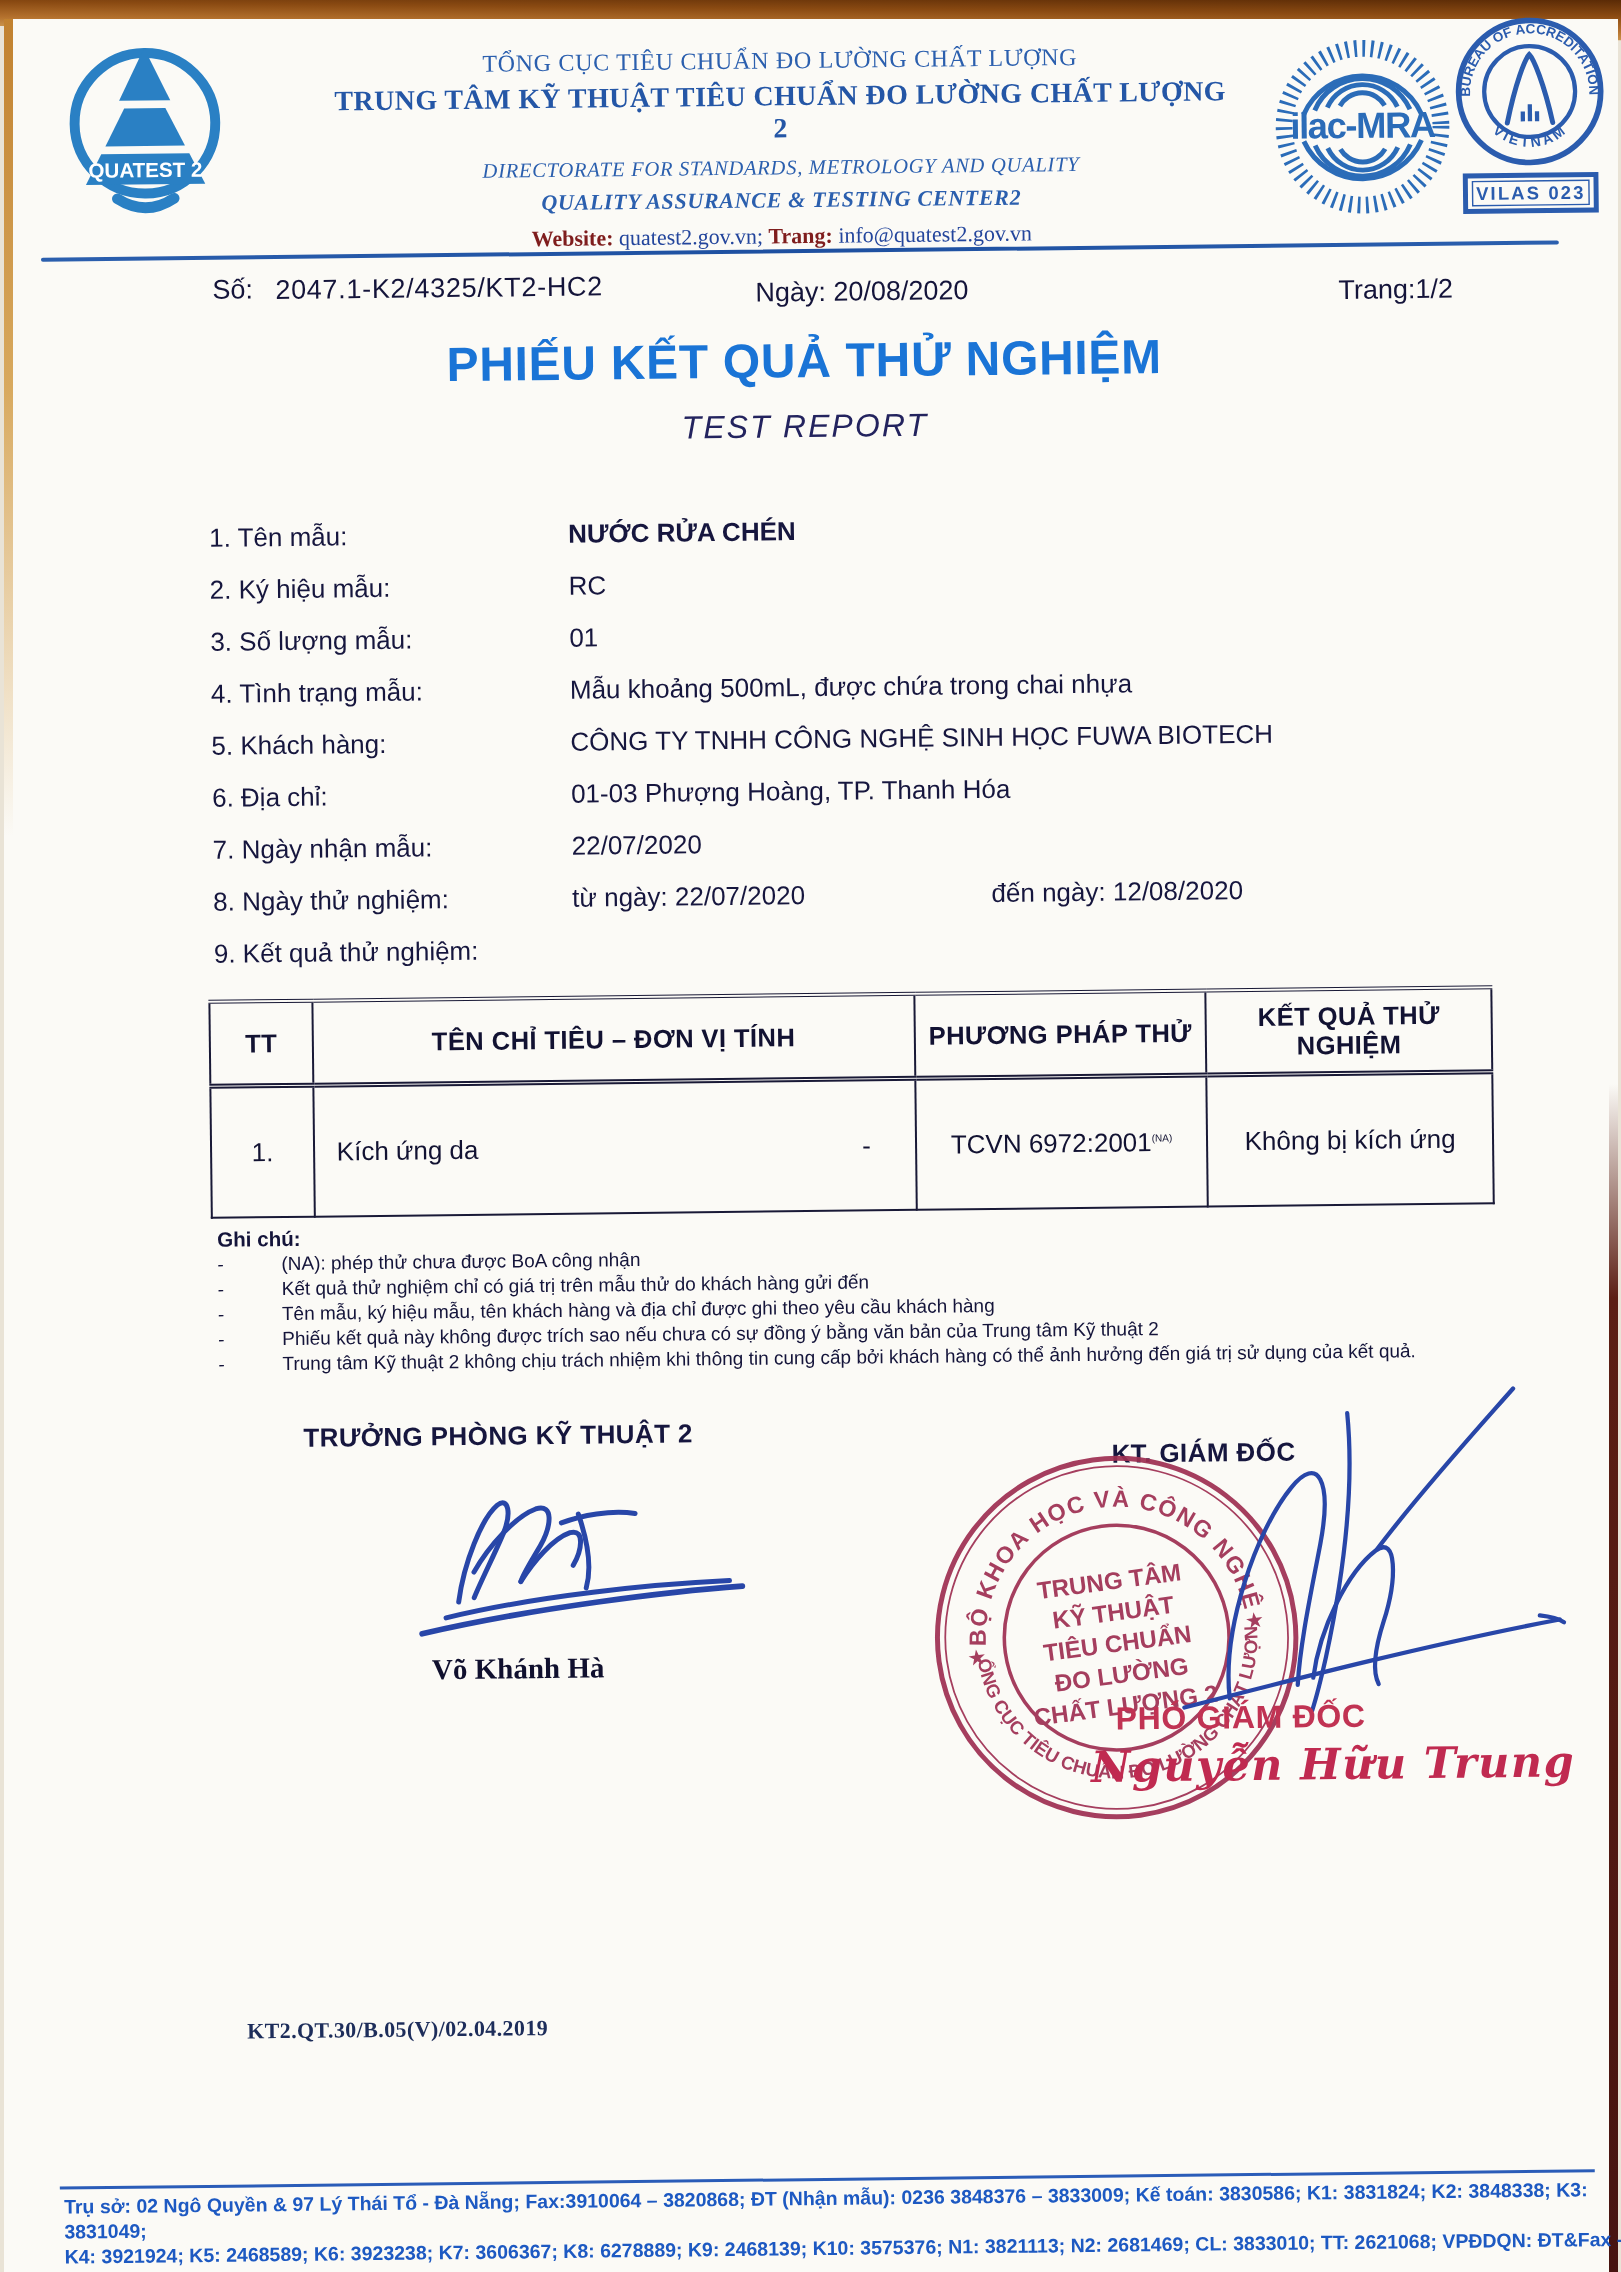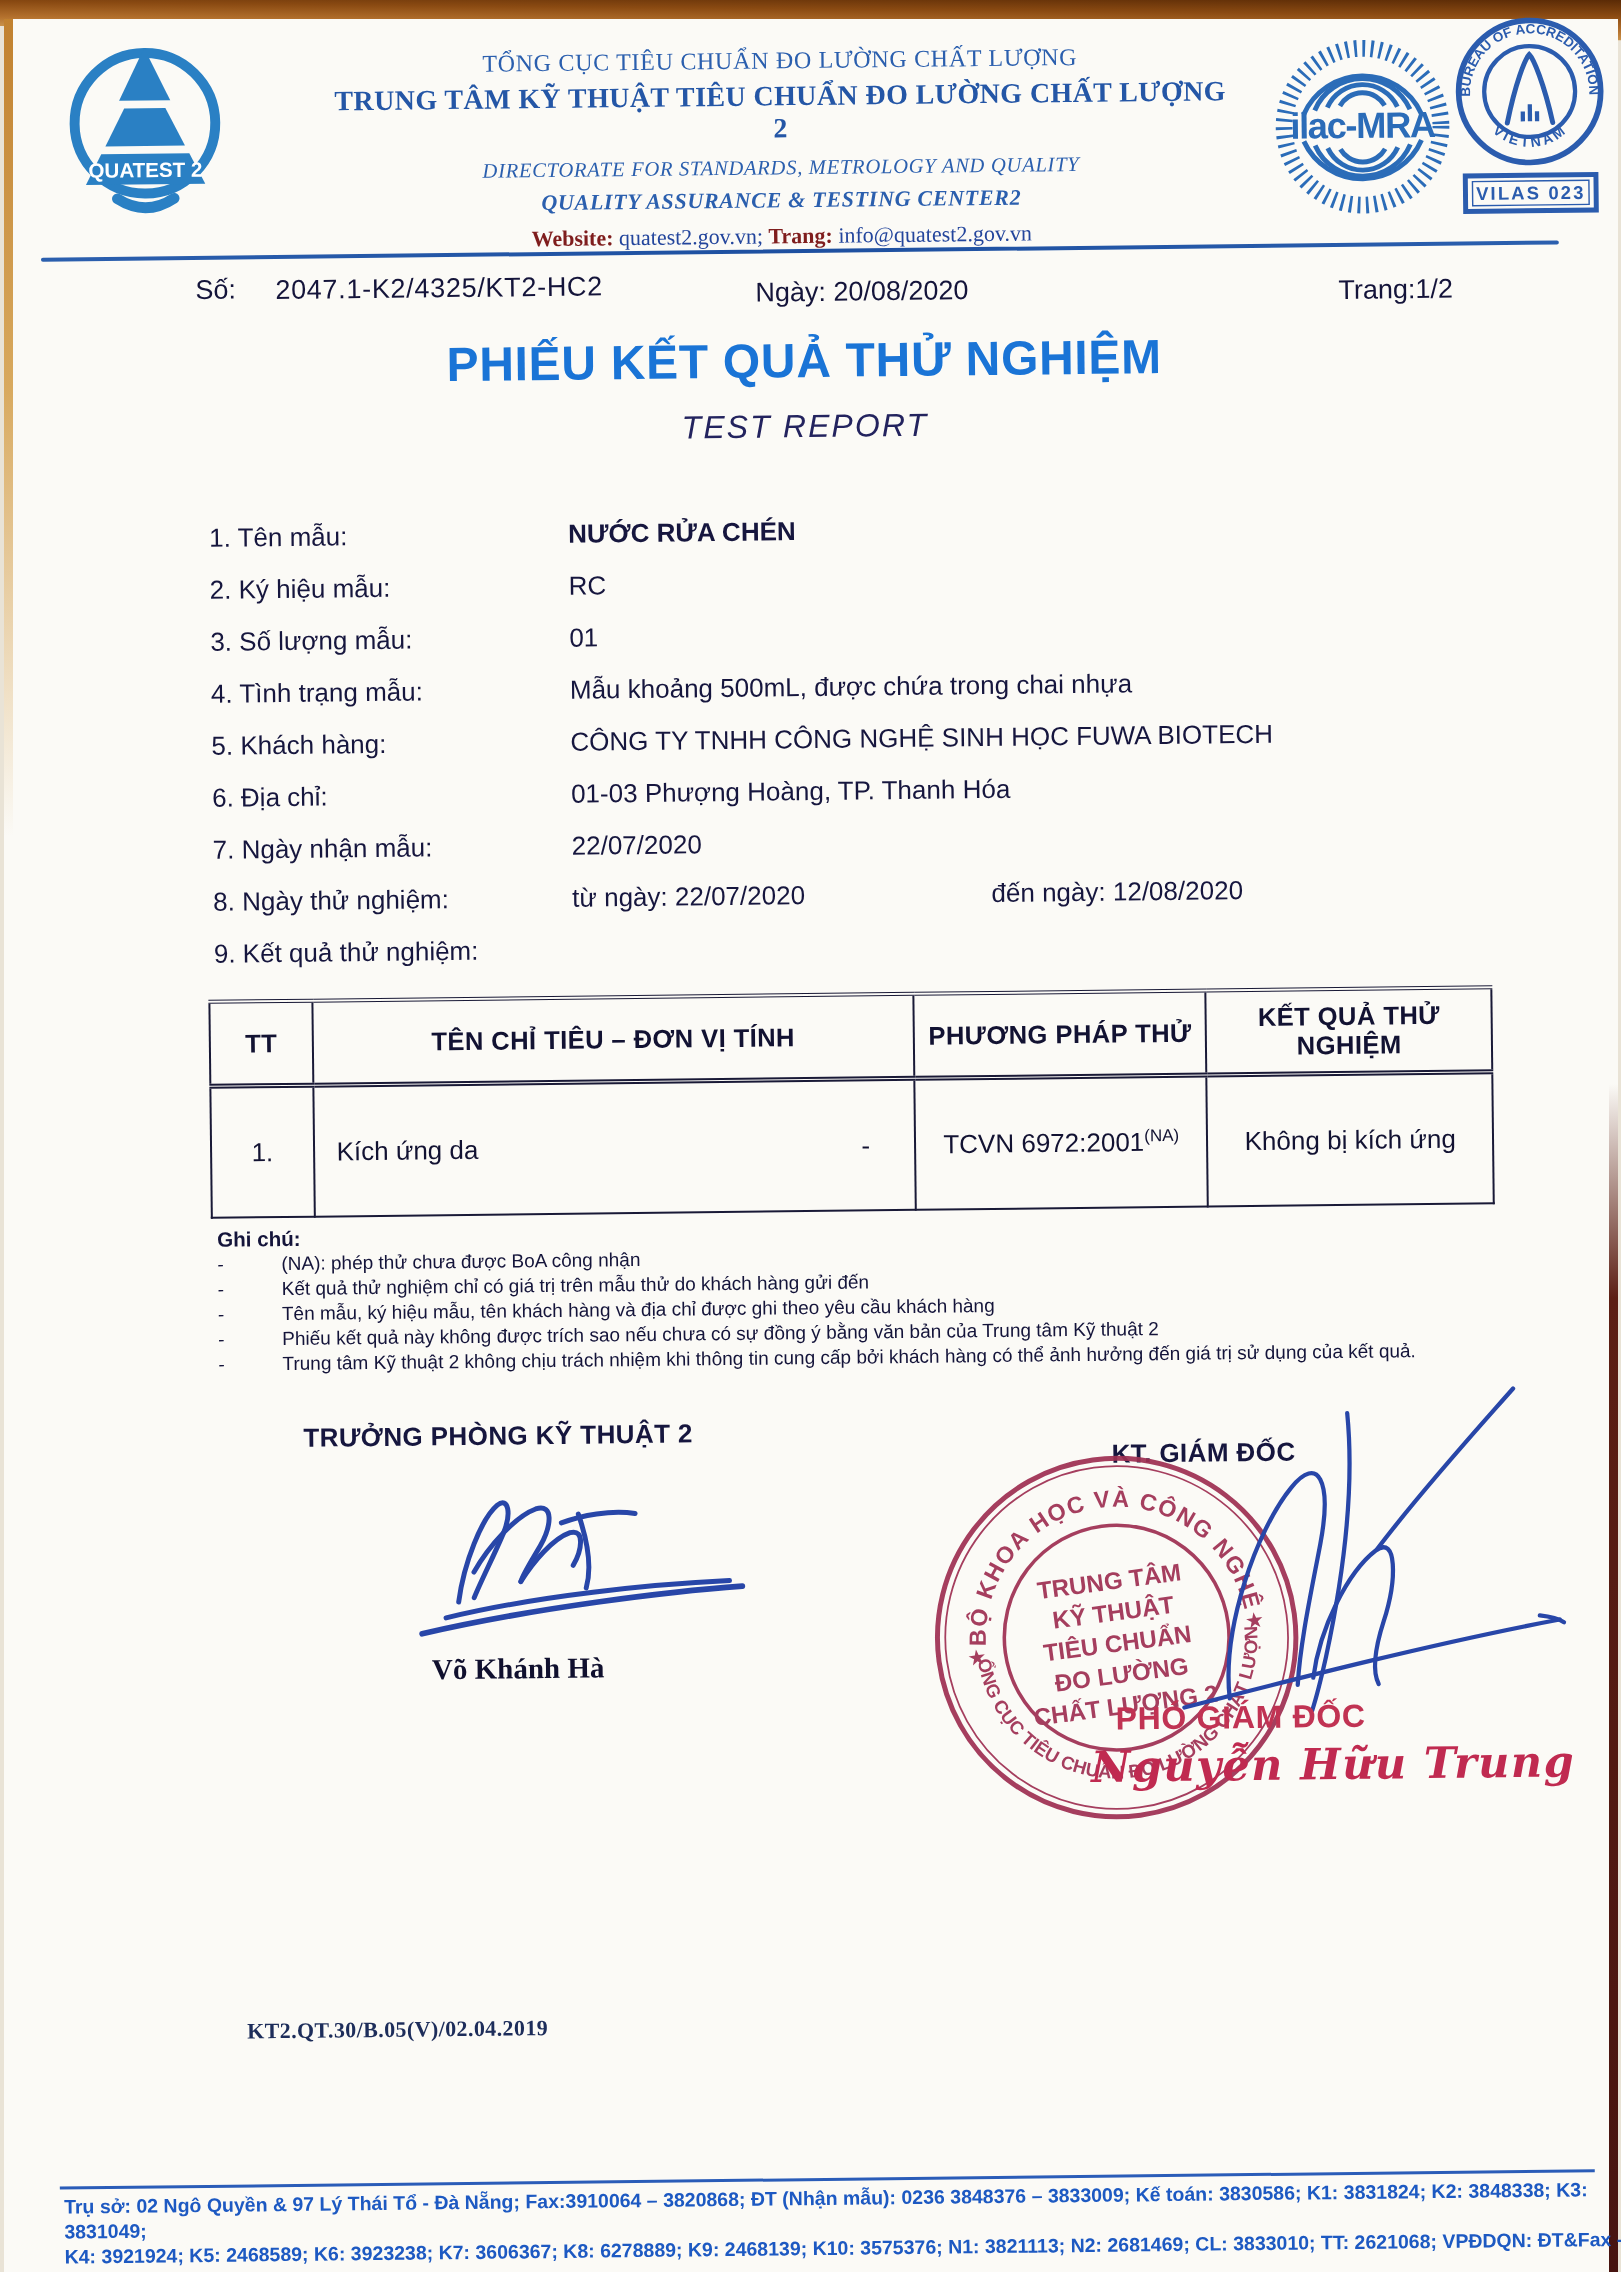--- a/index.html
+++ b/index.html
@@ -28,21 +28,21 @@
   .org-l4{font-size:22px;font-weight:bold;font-style:italic;margin-top:7.8px;letter-spacing:0.7px;}
   .org-l5{font-size:22px;margin-top:10px;color:#23459c;}
   .org-l5 b{color:#7f1d1d;}
   .logo-ilac{position:absolute;left:1276px;top:23px;width:182px;height:182px;}
   .logo-boa{position:absolute;left:1459px;top:4.3px;width:151px;height:213px;}
   .header-rule{position:absolute;left:44px;top:230px;width:1518px;height:3.6px;
     background:linear-gradient(90deg,#2b5fae,#1d4fa0 50%,#2b5fae);border-radius:2.1px;}
 
   
   .meta{position:absolute;left:0;top:249px;width:1612px;font-size:27px;color:#14143a;}
-  .meta .so-l{position:absolute;left:198px;top:0;}
+  .meta .so-l{position:absolute;left:215px;top:0;}
   .meta .so-v{position:absolute;left:278px;top:1.4px;letter-spacing:0.7px;}
   .meta .ng{position:absolute;left:758px;top:8.5px;}
   .meta .tr{position:absolute;left:1341px;top:12.8px;}
 
   .title{position:absolute;left:0;top:314px;width:1612px;text-align:center;
     font-size:48px;font-weight:bold;color:#1a74d6;letter-spacing:0.7px;}
   .subtitle{position:absolute;left:0;top:389px;width:1612px;text-align:center;
     font-size:32px;font-style:italic;color:#23235e;letter-spacing:2.1px;}
 
   
@@ -58,21 +58,21 @@
     font-size:26px;color:#121232;}
   .rtable td,.rtable th{border:2.8px solid #191936;}
   .rtable th{height:80px;font-weight:600;font-size:25.6px;letter-spacing:0.4px;
     border-bottom:5px double #191936;border-top:4.3px double #191936;padding:0 7px;}
   .rtable td{height:126px;}
   .c-tt{width:91px;text-align:center;}
   .c-name{width:624px;}
   .c-meth{width:287px;text-align:center;}
   .c-res{width:283px;text-align:center;}
   .name-flex{display:flex;justify-content:space-between;padding:0 43px 0 21px;}
-  .sup{font-size:17px;vertical-align:super;}
+  .sup{font-size:10px;vertical-align:super;}
 
   
   .notes{position:absolute;left:209px;top:1202px;width:1349px;color:#14143a;}
   .notes-label{font-weight:bold;font-size:20.6px;}
   .note-li{display:flex;font-size:19px;line-height:23.4px;margin-top:1.4px;}
   .note-dash{flex:0 0 64px;}
 
   
   .sig-title-left{position:absolute;left:293px;top:1398px;font-size:26px;font-weight:bold;letter-spacing:0.4px;}
   .sig-title-right{position:absolute;left:1101px;top:1423px;font-size:26px;font-weight:bold;letter-spacing:0.4px;}

